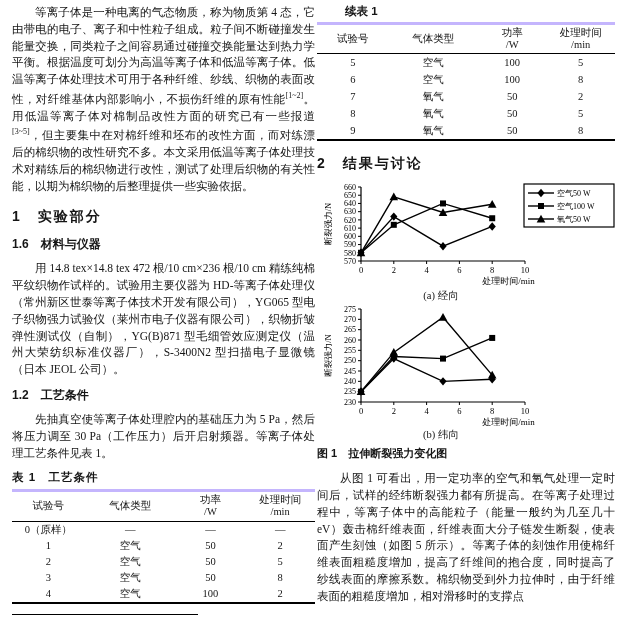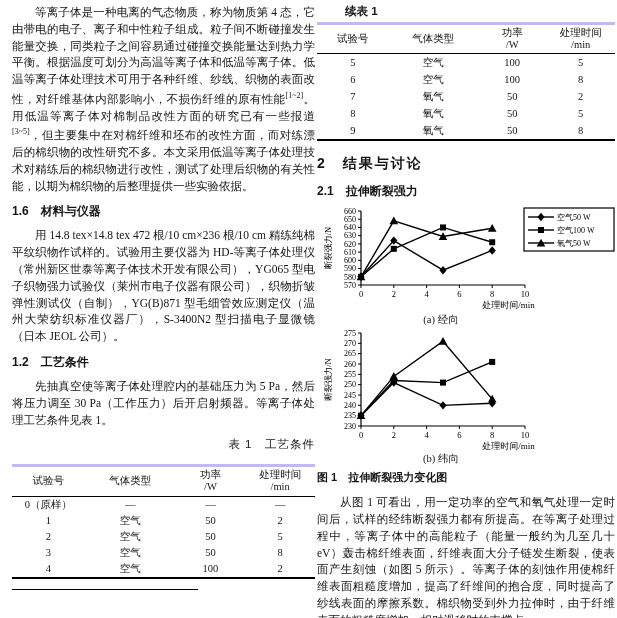--- a/index.html
+++ b/index.html
@@ -11,21 +11,21 @@
   .col{position:absolute;top:4px;}
   .col-left{left:12px;width:303px;}
   .col-right{left:317px;width:298px;}
 
   p.body{font-size:11.5px;line-height:16.8px;text-align:justify;margin:0;text-indent:2em;}
   p.body sup{font-size:8px;}
 
   h2.sec{font-family:"Liberation Sans", sans-serif;font-weight:bold;font-size:14px;margin:14px 0 10px 0;letter-spacing:2px;}
   h3.subsec{font-family:"Liberation Sans", sans-serif;font-weight:bold;font-size:12px;margin:9px 0 7px 0;}
 
-  .tbl-title{font-family:"Liberation Sans", sans-serif;font-weight:normal;font-size:11.5px;text-align:right;margin:9px 0 12px 0;letter-spacing:1px;}
+  .tbl-title{font-family:"Liberation Sans", sans-serif;font-weight:bold;font-size:11.5px;text-align:left;margin:9px 0 4px 0;letter-spacing:1px;}
   .cont-label{font-family:"Liberation Sans", sans-serif;font-weight:bold;font-size:11.5px;margin:0 0 3px 0;padding-left:28px;}
 
   table{width:100%;border-collapse:collapse;font-size:10.5px;border-top:3px solid #c4b5fd;border-bottom:2px solid #000;}
   thead tr{border-bottom:1px solid #000;}
   th{font-weight:normal;white-space:pre-line;padding:2px 0;line-height:1.15;text-align:center;}
   td{text-align:center;padding:1.5px 0;}
   .t1 td{padding:1px 0;}
   .t1{margin-bottom:6px;}
   col.c1{width:24%;} col.c2{width:30%;} col.c3{width:23%;} col.c4{width:23%;}
 
@@ -37,20 +37,21 @@
   .mt2{margin-top:2px;}
 </style>
 </head>
 <body>
 
 <div class="page">
 
   <div class="col col-left">
     <p class="body"><span>等离子体是一种电离的气态物质，称为物质第 4 态，它由带电的电子、离子和中性粒子组成。粒子间不断碰撞发生能量交换，同类粒子之间容易通过碰撞交换能量达到热力学平衡。根据温度可划分为高温等离子体和低温等离子体。低温等离子体处理技术可用于各种纤维、纱线、织物的表面改性，对纤维基体内部影响小，不损伤纤维的原有性能</span><sup>[1~2]</sup><span>。用低温等离子体对棉制品改性方面的研究已有一些报道</span><sup>[3~5]</sup><span>，但主要集中在对棉纤维和坯布的改性方面，而对练漂后的棉织物的改性研究不多。本文采用低温等离子体处理技术对精练后的棉织物进行改性，测试了处理后织物的有关性能，以期为棉织物的后整理提供一些实验依据。</span></p>
 
+    <h2 class="sec">1　实验部分</h2>
     <h3 class="subsec">1.6　材料与仪器</h3>
     <p class="body">用 14.8 tex×14.8 tex 472 根/10 cm×236 根/10 cm 精练纯棉平纹织物作试样的。试验用主要仪器为 HD-等离子体处理仪（常州新区世泰等离子体技术开发有限公司），YG065 型电子织物强力试验仪（莱州市电子仪器有限公司），织物折皱弹性测试仪（自制），YG(B)871 型毛细管效应测定仪（温州大荣纺织标准仪器厂），S-3400N2 型扫描电子显微镜（日本 JEOL 公司）。</p>
 
     <h3 class="subsec">1.2　工艺条件</h3>
     <p class="body">先抽真空使等离子体处理腔内的基础压力为 5 Pa，然后将压力调至 30 Pa（工作压力）后开启射频器。等离子体处理工艺条件见表 1。</p>
 
     <div class="tbl-title">表 1　工艺条件</div>
     <table class="t1">
       <colgroup>
           <col class="c1">
@@ -153,21 +154,20 @@
           <tr>
             <td>9</td>
             <td>氧气</td>
             <td>50</td>
             <td>8</td>
           </tr>
         </tbody>
     </table>
 
     <h2 class="sec">2　结果与讨论</h2>
-    <h3 class="subsec">2.1　拉伸断裂强力</h3>
 
     <div class="figure mt2">
       <svg class="chart" width="298" height="106" viewBox="0 0 298 106">
           <path d="M44 4V78H208" stroke="#000" fill="none" stroke-width="1.2"></path>
           <line x1="41" y1="78" x2="44" y2="78" stroke="#000" stroke-width="1"></line>
           <text x="39" y="80.8" text-anchor="end" font-size="8" font-family="&quot;Liberation Serif&quot;,serif">570</text>
           <line x1="41" y1="69.77777777777777" x2="44" y2="69.77777777777777" stroke="#000" stroke-width="1"></line>
           <text x="39" y="72.57777777777777" text-anchor="end" font-size="8" font-family="&quot;Liberation Serif&quot;,serif">580</text>
           <line x1="41" y1="61.55555555555556" x2="44" y2="61.55555555555556" stroke="#000" stroke-width="1"></line>
           <text x="39" y="64.35555555555555" text-anchor="end" font-size="8" font-family="&quot;Liberation Serif&quot;,serif">590</text>

